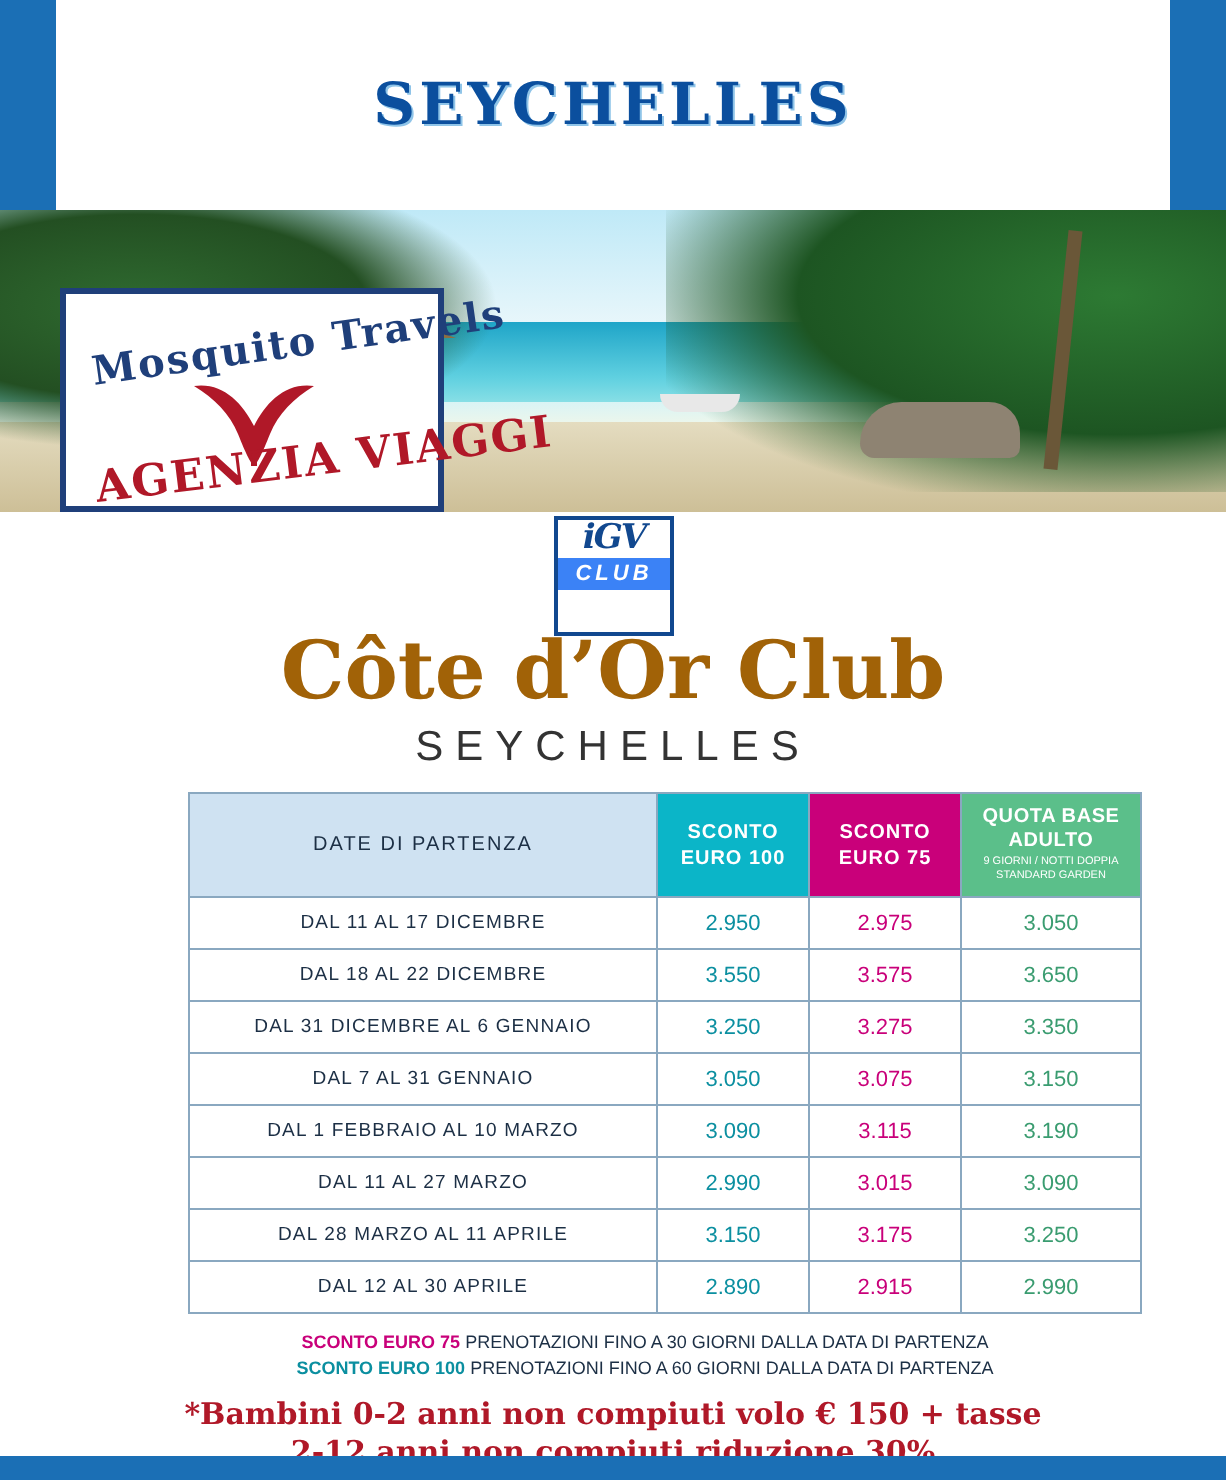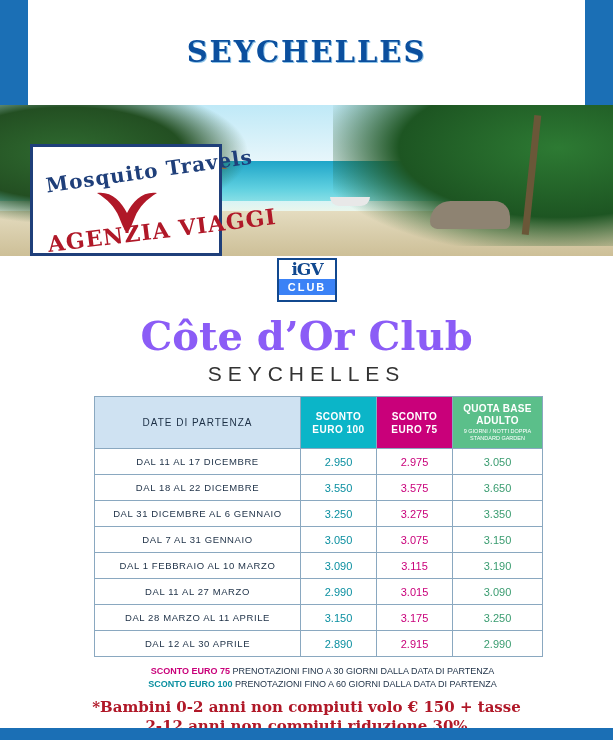--- a/index.html
+++ b/index.html
@@ -124,43 +124,44 @@
   .logo-top { font-size: 20px; top: 12px; left: 12px; transform: rotate(-8deg); }
   .logo-bottom { font-size: 22px; color: #b01828; bottom: 10px; left: 14px; transform: rotate(-7deg); }
   .logo-heart {
     position: absolute; left: 62px; top: 42px; width: 64px; height: 46px;
   }
 
   
   .club-badge {
     position: absolute;
     left: 277px; top: 258px;
-    width: 60px; height: 44px;
+    width: 60px; height: 60px;
     background: #ffffff;
     border: 2px solid #11488f;
     text-align: center;
+    font-style: italic;
   }
   .club-badge .top {
     font-family: "DejaVu Serif", serif;
     font-size: 17px; font-weight: bold; color: #11488f; line-height: 19px;
     letter-spacing: -1px;
   }
   .club-badge .bot {
     background: #3b82f6; color: #ffffff;
     font-size: 11px; font-weight: bold; letter-spacing: 2px; line-height: 16px;
   }
 
   
   .main-title {
     position: absolute; left: 0; top: 312px; width: 613px;
     text-align: center;
     font-family: "DejaVu Serif", serif;
     font-weight: bold;
     font-size: 40px;
-    color: #8b5cf6;
+    color: #a16207;
     letter-spacing: 0px;
   }
   .sub-title {
     position: absolute; left: 0; top: 362px; width: 613px;
     text-align: center;
     font-family: "Liberation Sans", sans-serif;
     font-size: 21px;
     color: #333333;
     letter-spacing: 6px;
   }
@@ -175,21 +176,21 @@
     border-collapse: collapse;
     width: 436px;
     table-layout: fixed;
   }
   table.rates th, table.rates td {
     border: 1px solid #8aa8c0;
     text-align: center;
     vertical-align: middle;
   }
   th.h-dates {
-    width: 206px; height: 52px;
+    width: 234px; height: 52px;
     background: #cfe2f2;
     color: #1c2f45;
     font-size: 10px;
     font-weight: normal;
     letter-spacing: 1px;
   }
   th.h-s100 {
     width: 76px;
     background: #0bb5c8;
     color: #ffffff;

